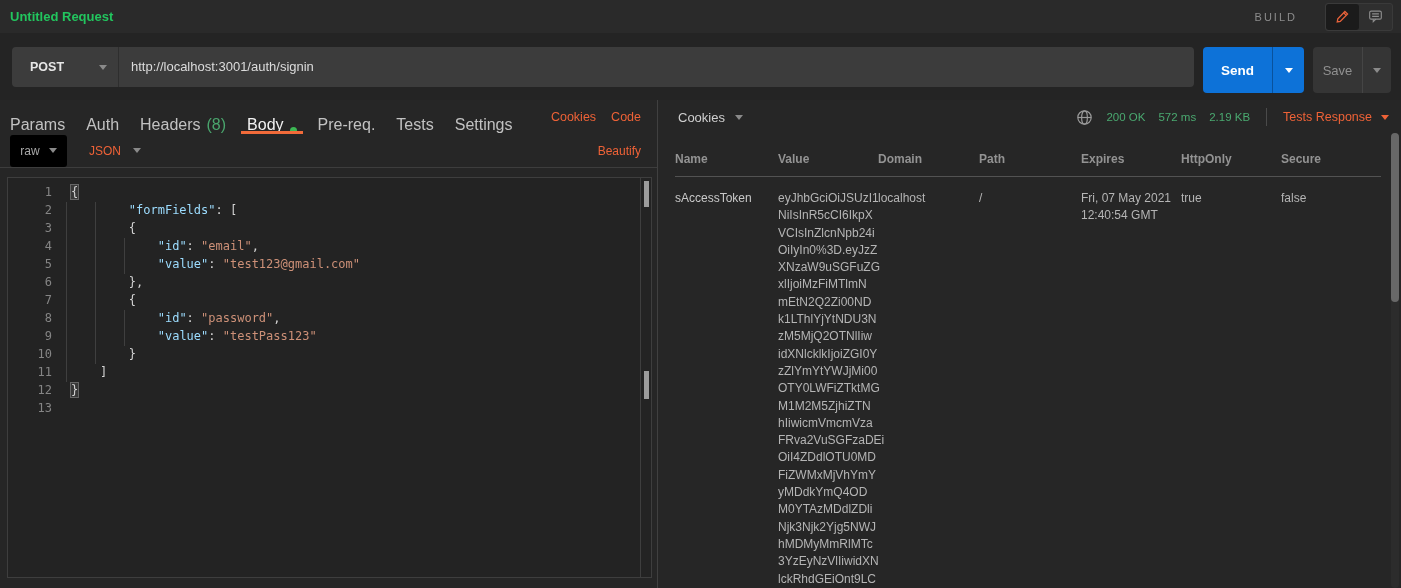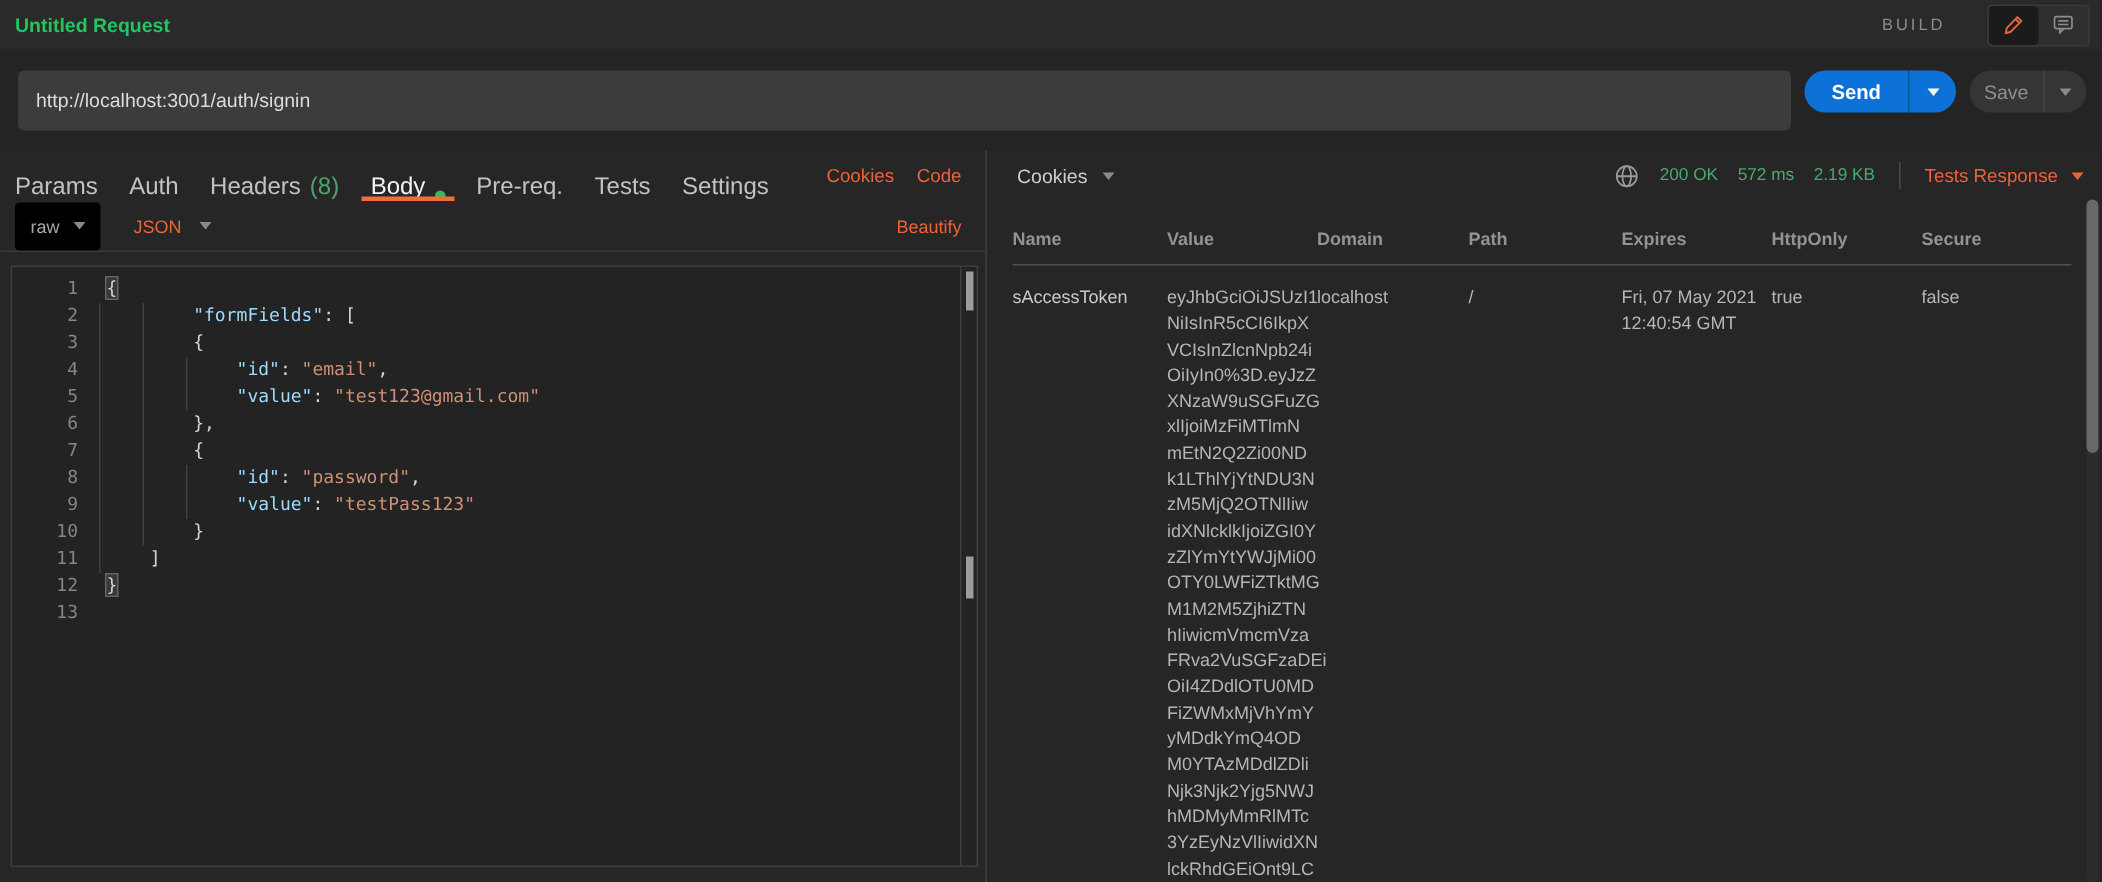--- a/index.html
+++ b/index.html
@@ -17,21 +17,21 @@
   .edit-group .seg { width:33px; height:100%; display:flex; align-items:center; justify-content:center; cursor:pointer; }
   .edit-group .seg.active { background:#1b1b1b; border-radius:3px; }
   
   .request-row { position:absolute; left:0; top:33px; width:1401px; height:67px; background:#242424; }
   .url-bar { position:absolute; left:12px; top:14px; width:1182px; height:40px; background:#3c3c3c; border-radius:4px; display:flex; align-items:stretch; }
   .method-select { width:107px; display:flex; align-items:center; border-right:1px solid #2e2e2e; cursor:pointer; position:relative; }
   .method-label { padding-left:18px; font-size:12.5px; font-weight:700; color:#e6e6e6; }
   .caret { width:0; height:0; border-left:4px solid transparent; border-right:4px solid transparent; border-top:5px solid #8a8a8a; display:inline-block; }
   .method-select .caret { position:absolute; right:11px; top:18px; }
   .url-text { flex:1; line-height:40px; padding-left:12px; font-size:13px; color:#dcdcdc; white-space:nowrap; overflow:hidden; cursor:text; }
-  .btn { position:absolute; top:14px; height:28px; border-radius:16px; display:flex; overflow:hidden; cursor:pointer; }
+  .btn { position:absolute; top:14px; height:46px; border-radius:4px; display:flex; overflow:hidden; cursor:pointer; }
   .btn-send { left:1203px; width:101px; background:#0d72d8; }
   .btn-send .main { width:69px; display:flex; align-items:center; justify-content:center; color:#fff; font-size:13.5px; font-weight:600; }
   .btn-send .drop { width:32px; display:flex; align-items:center; justify-content:center; border-left:1px solid rgba(0,0,0,.28); }
   .btn-send .caret { border-top-color:#fff; }
   .btn-save { left:1313px; width:78px; background:#353535; }
   .btn-save .main { width:49px; display:flex; align-items:center; justify-content:center; color:#909090; font-size:13px; }
   .btn-save .drop { width:29px; display:flex; align-items:center; justify-content:center; border-left:1px solid #454545; }
   
   .left-panel  { position:absolute; left:0; top:100px; width:657px; bottom:0; background:#262626; }
   .right-panel { position:absolute; left:657px; top:100px; right:0; bottom:0; background:#262626; border-left:1px solid #404040; }
@@ -119,20 +119,24 @@
             <path d="M5.6 10.8 L5.6 13.6 L8.4 10.8"></path>
           </svg>
         </span>
       </div>
     </div>
   </div>
 </div>
 
 <div class="request-row">
   <div class="url-bar">
+    <div class="method-select">
+      <span class="method-label">POST</span>
+      <span class="caret"></span>
+    </div>
     <div class="url-text">http://localhost:3001/auth/signin</div>
   </div>
   <div class="btn btn-send">
     <div class="main">Send</div>
     <div class="drop">
         <span class="caret"></span>
       </div>
   </div>
   <div class="btn btn-save">
     <div class="main">Save</div>

